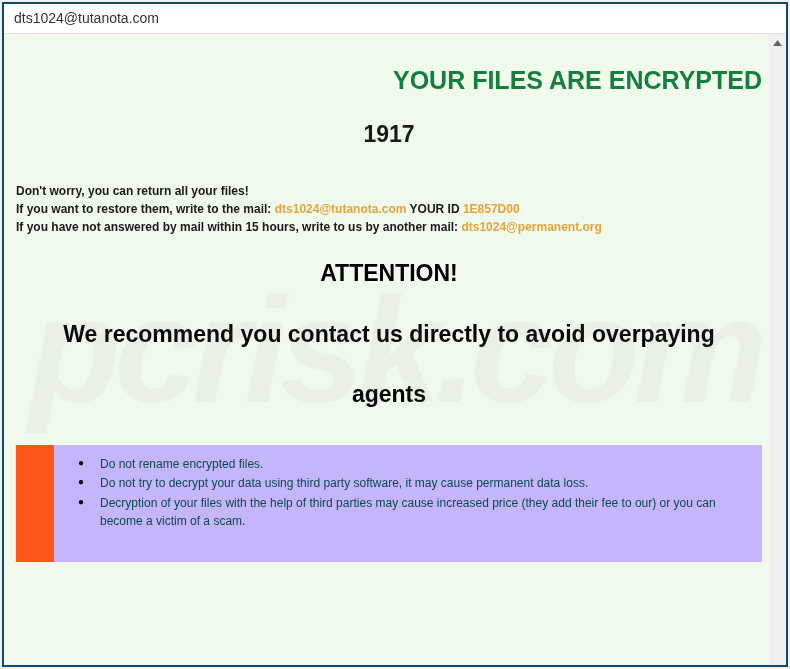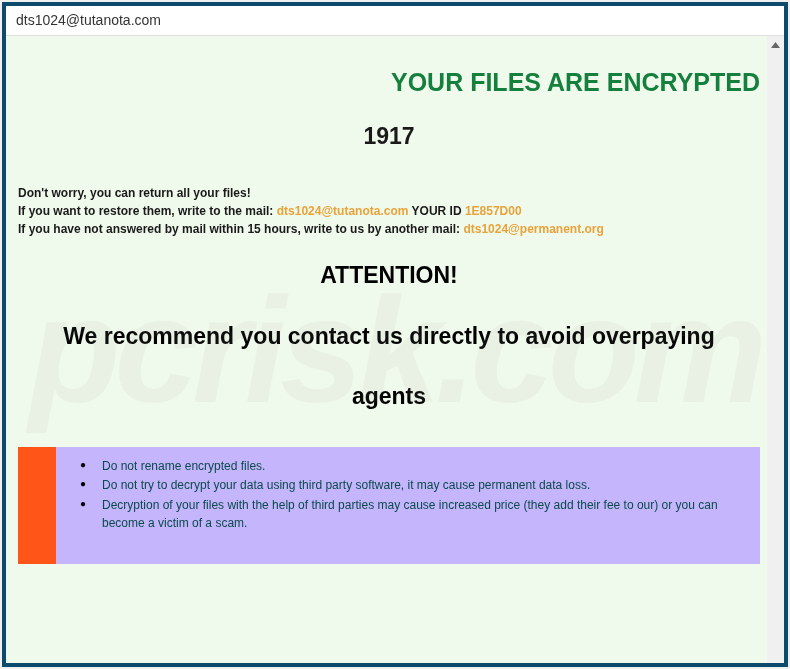--- a/index.html
+++ b/index.html
@@ -8,21 +8,21 @@
       height: 669px;
       background: #f0f0f0;
       font-family: Verdana, Geneva, sans-serif;
       overflow: hidden;
     }
     .window {
       width: 786px;
       height: 665px;
       margin: 2px;
       background: #fff;
-      border: 4px solid #0c4a6e;
+      border: 2px solid #0c4a6e;
       display: flex;
       flex-direction: column;
     }
     .titlebar {
       height: 30px;
       padding: 6px 10px;
       font-size: 14px;
       color: #333;
       font-family: 'Segoe UI', Tahoma, sans-serif;
       border-bottom: 1px solid #e0e0e0;

